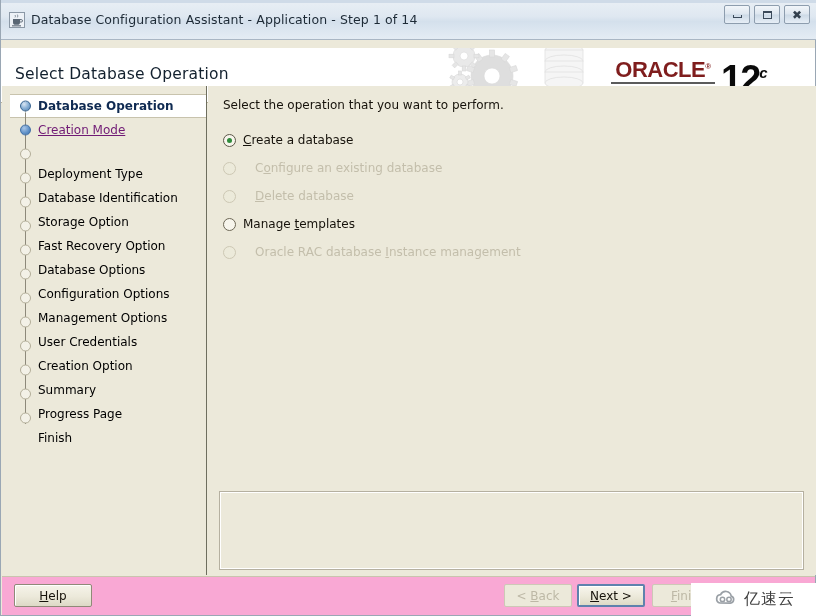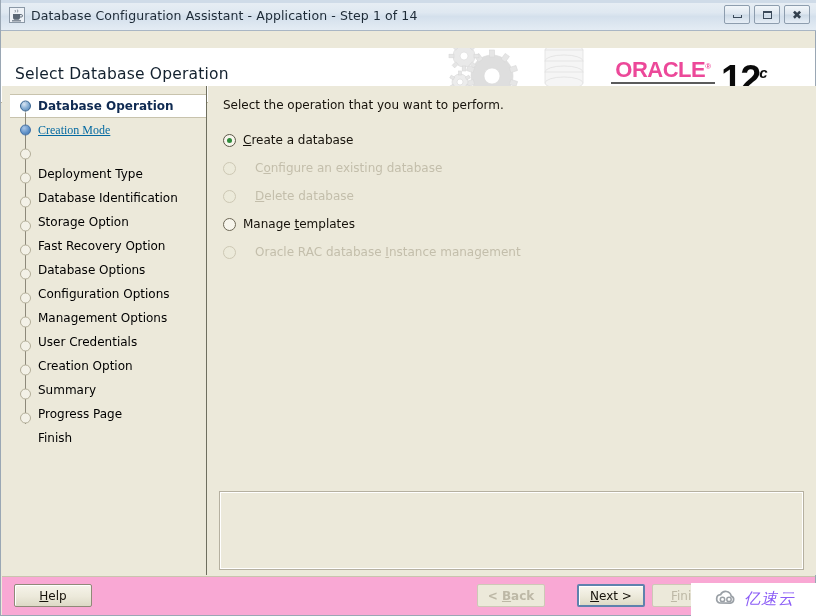--- a/index.html
+++ b/index.html
@@ -25,21 +25,21 @@
     background: #ece9da;
     border: 1px solid #9aa7b4;
     border-top: none;
   }
 
   
   #titlebar {
     position: absolute;
     left: 0; top: 0;
     width: 816px;
-    height: 31px;
+    height: 40px;
     box-sizing: border-box;
     background: linear-gradient(to bottom, #e9eff5 0%, #dfe8f1 42%, #d4e0ec 55%, #e4ecf4 100%);
     border-bottom: 1px solid #a9b6c4;
     display: flex;
     align-items: center;
   }
   #titlebar::before {
     content: "";
     position: absolute;
     left: 0; top: 0; right: 0;
@@ -135,21 +135,21 @@
   .ora-left {
     display: flex;
     flex-direction: column;
     align-items: center;
     margin-right: 6px;
     margin-top: 2px;
   }
   .ora-word {
     font-size: 22px;
     font-weight: bold;
-    color: #ec4899;
+    color: #7f1d1d;
     letter-spacing: -0.5px;
     line-height: 22px;
     font-family: "Liberation Sans", sans-serif;
     position: relative;
     text-align: right;
   }
   .ora-word sup {
     font-size: 8px;
     vertical-align: super;
   }
@@ -250,23 +250,22 @@
     padding-left: 10px;
     width: 196px;
     text-align: right;
   }
   .nav-item.active .node { left: 10px; }
   .nav-item.active .nav-label {
     font-weight: bold;
     color: #0f2a52;
   }
   .nav-item.link .nav-label {
-    color: #0369a1;
+    color: #701a75;
     text-decoration: underline;
-    font-family: Liberation Serif, serif;
   }
   .nav-item.disabled .nav-label {
     color: #000000;
     margin-top: 40px;
   }
 
   
   #content {
     position: absolute;
     left: 207px;
@@ -375,45 +374,44 @@
     color: #bdb8a6;
     border-color: #cdc8b6;
     background: #ece9da;
     box-shadow: none;
   }
   .btn.focused {
     border: 2px solid #5e82ad;
     background: linear-gradient(to bottom, #f8f6ee 0%, #ece9da 55%, #dedac7 100%);
   }
   #btn-help  { left: 12px;  width: 78px; }
-  #btn-back  { left: 475px; width: 68px; font-weight: bold; }
+  #btn-back  { left: 502px; width: 68px; }
   #btn-next  { left: 575px; width: 68px; }
   #btn-finish{ left: 650px; width: 72px; }
   #btn-cancel{ left: 727px; width: 72px; }
 
   
   #watermark {
     position: absolute;
     left: 690px;
     top: 583px;
     width: 126px;
     height: 33px;
     background: #ffffff;
     display: flex;
     align-items: center;
     justify-content: center;
     gap: 5px;
     z-index: 40;
   }
   #watermark .wm-text {
     font-size: 16px;
-    color: #8b5cf6;
+    color: #404040;
     letter-spacing: 1px;
     font-family: "DejaVu Sans", sans-serif;
-    font-style: italic;
   }
 </style>
 </head>
 <body>
 
 <div id="window">
 
   <div id="titlebar">
     <span class="title-icon">
       <svg width="16" height="16" viewBox="0 0 16 16">

